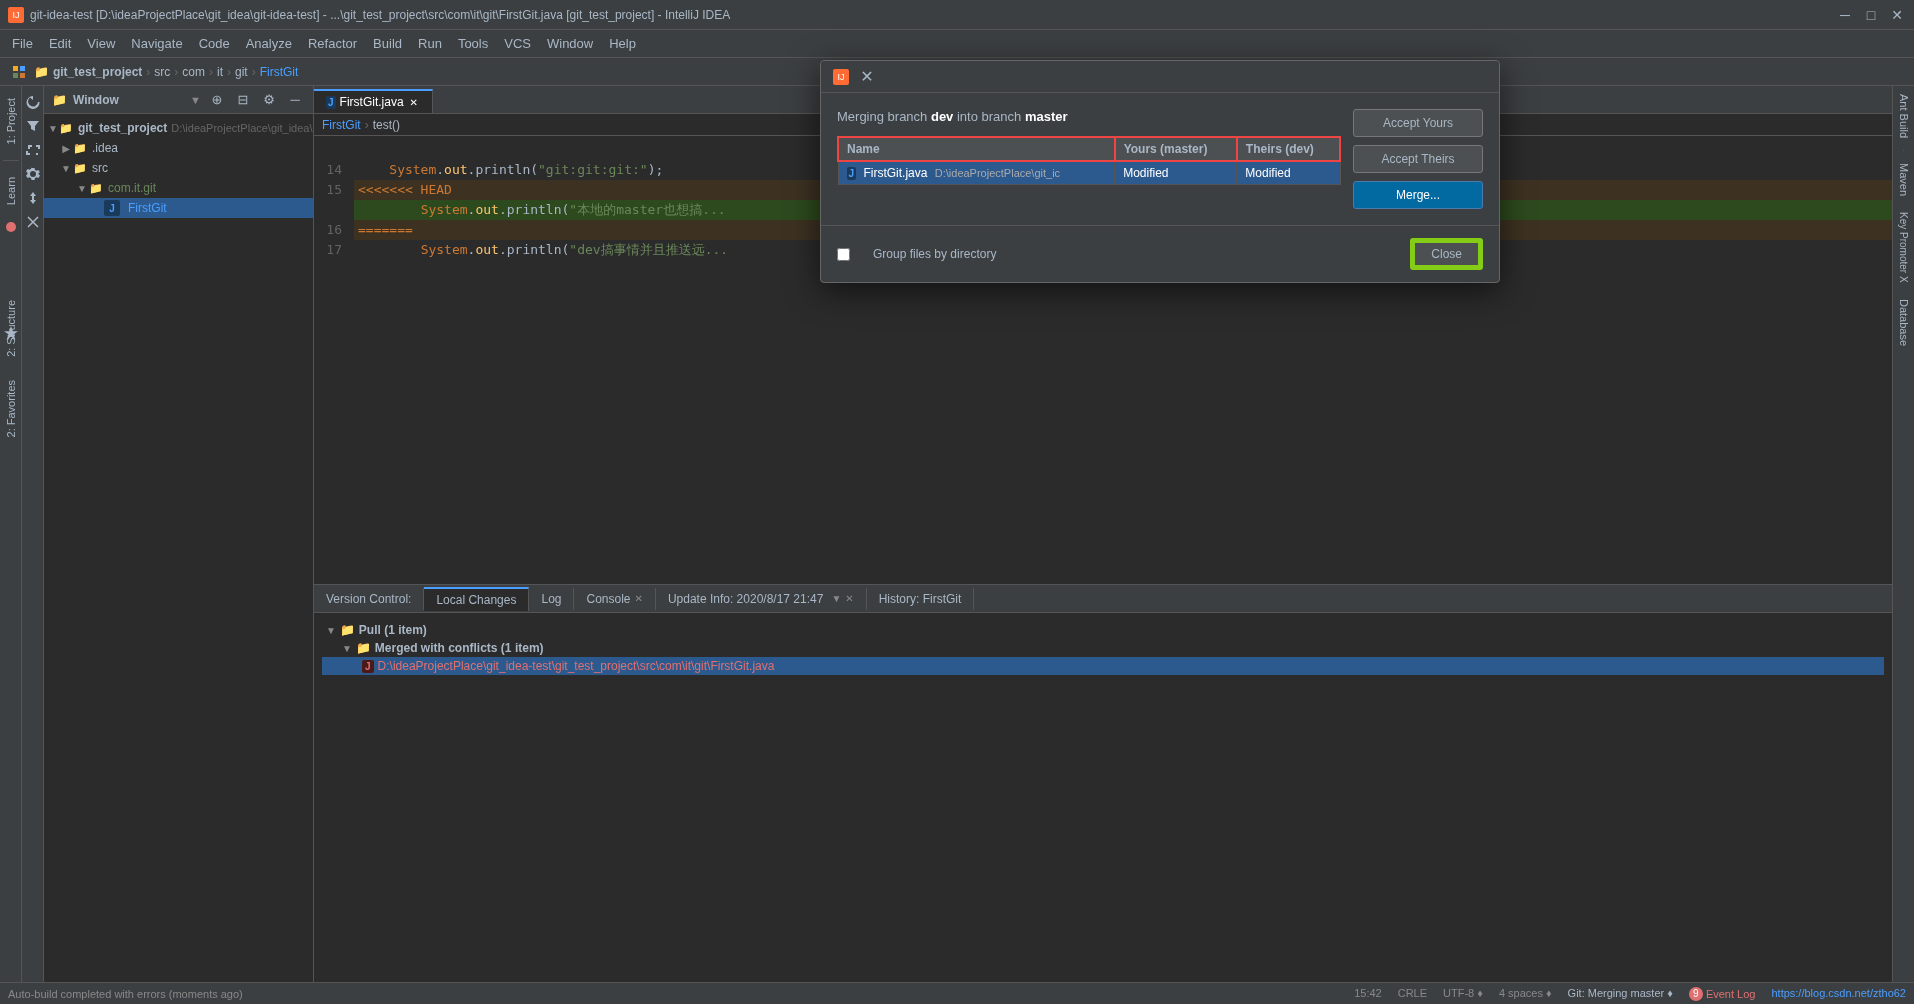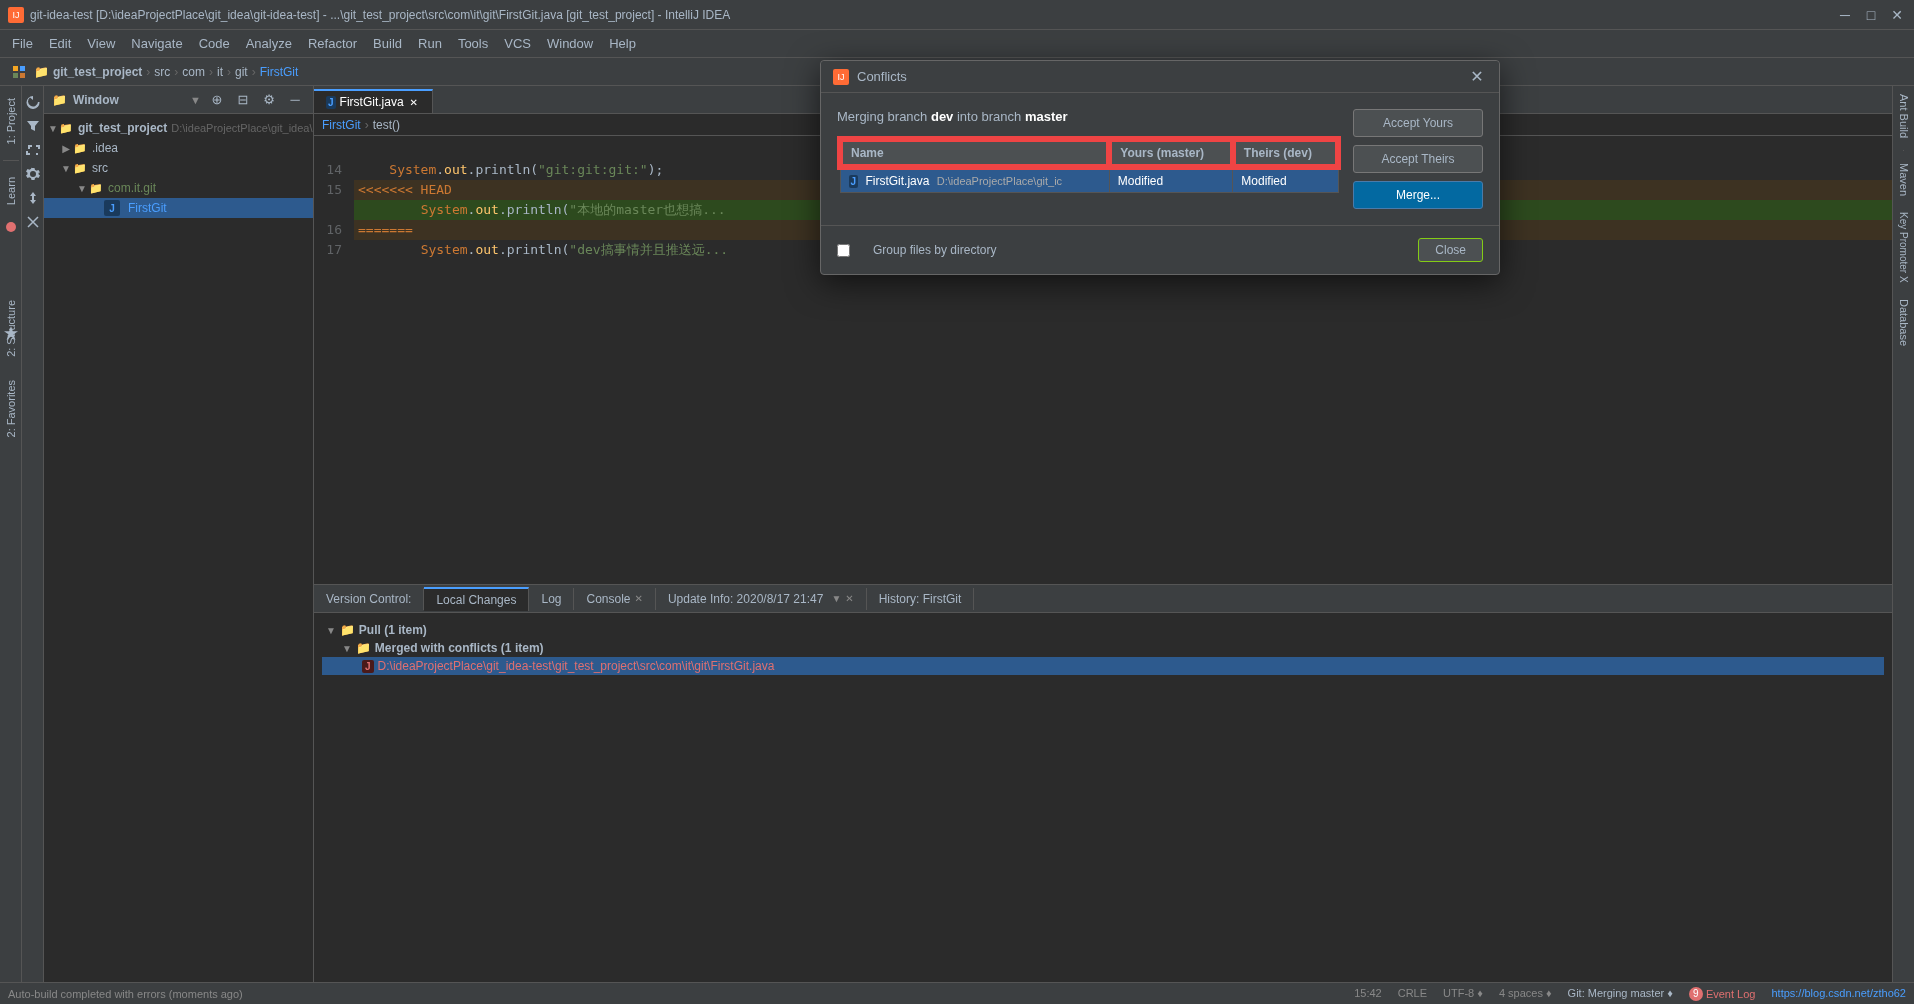--- a/index.html
+++ b/index.html
@@ -444,21 +444,21 @@
     .conflicts-table {
       width: 100%;
       border-collapse: collapse;
     }
     .conflicts-table th {
       background: #4c5052;
       padding: 4px 8px;
       text-align: left;
       font-size: 12px;
       color: #a9b7c6;
-      border: 6px solid #ef4444;
+      border: 2px solid #ef4444;
     }
     .conflicts-table td {
       padding: 4px 8px;
       font-size: 12px;
       border: 1px solid #555;
     }
     .conflicts-table tr.selected-conflict td {
       background: #2d5a8e;
       color: #ffffff;
     }
@@ -480,21 +480,21 @@
       font-size: 12px;
       color: #a9b7c6;
       cursor: pointer;
     }
     .dialog-close-bottom {
       margin-left: auto;
     }
     .btn-default {
       padding: 4px 16px;
       background: #4c5052;
-      border: 1px solid #84cc16;
+      border: 5px solid #84cc16;
       border-radius: 3px;
       color: #a9b7c6;
       font-size: 12px;
       cursor: pointer;
     }
 
     
     .dialog-right {
       display: flex;
       flex-direction: column;
@@ -765,21 +765,20 @@
       <span style="background:#e07070; color:white; border-radius:50%; width:14px; height:14px; display:inline-flex; align-items:center; justify-content:center; font-size:10px;">9</span>
       <span>Event Log</span>
     </span>
     <span style="color:#4a9eff;">https://blog.csdn.net/ztho62</span>
   </div>
 </div>
 
 <div class="dialog-overlay">
   <div class="dialog-title-bar">
     <div class="dialog-title-icon">IJ</div>
-    <span class="dialog-title-text">Conflicts</span>
     <button class="dialog-close-btn">✕</button>
   </div>
 
   <div class="dialog-body">
     <div class="dialog-left">
       <div class="dialog-merge-info">
         <span>Merging branch</span>
         <strong>dev</strong>
         <span>into branch</span>
         <strong>master</strong>

